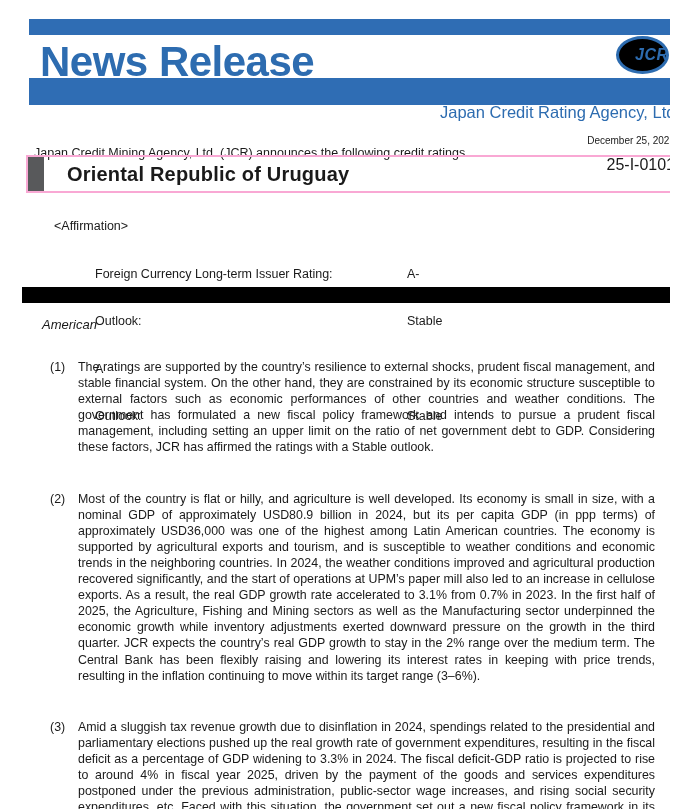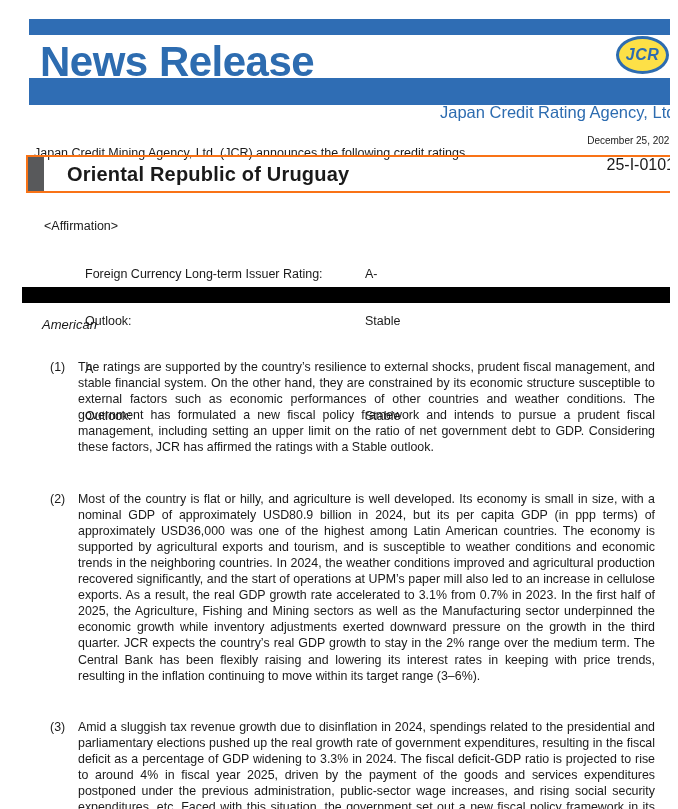--- a/index.html
+++ b/index.html
@@ -32,22 +32,22 @@
     font-weight: bold;
     letter-spacing: -0.5px;
     color: var(--brand-blue);
   }
   .jcr-logo {
     position: absolute;
     left: 600px; top: 20px;
     width: 53px; height: 38px;
     border: 3px solid var(--brand-blue);
     border-radius: 50%;
-    display: flex; align-items: center; justify-content: center;
-    background: #fde047;
+    display: flex; align-items: center; justify-content: flex-start;
+    background: #000000;
   }
   .jcr-logo-text {
     font-size: 16px;
     font-weight: bold;
     font-style: italic;
     letter-spacing: 0.5px;
     color: var(--brand-blue);
   }
   .bar-thick {
     position: absolute;
@@ -82,43 +82,43 @@
   }
   .announcement {
     position: absolute;
     left: 10px; top: 122px;
     font-size: 12.5px;
   }
   .issuer-box {
     position: absolute;
     left: 10px; top: 139px;
     width: 646px; height: 38px;
-    border: 2px solid #f97316;
+    border: 2px solid #f9a8d4;
     display: flex; align-items: center;
   }
   .issuer-tab {
     position: absolute;
     left: 0; top: 0;
     width: 12px; height: 100%;
     background: var(--tab-gray);
   }
   .issuer-name {
     margin-left: 23px;
     font-size: 20px;
     font-weight: bold;
     letter-spacing: 0.2px;
   }
   .affirmation {
     position: absolute;
-    left: 12px; top: 187px;
+    left: 22px; top: 187px;
     font-size: 12.5px;
     line-height: 15.6px;
   }
   .rating-rows { margin-left: 25px; }
-  .rating-row { display: flex; }
+  .rating-row { display: flex; gap: 32px; }
   .rating-label { width: 280px; flex: none; }
   .section-divider {
     position: absolute;
     left: 6px; top: 271px;
     width: 650px; height: 2px;
     background: #000;
   }
   .rationale {
     position: absolute;
     left: 10px; top: 285px;

